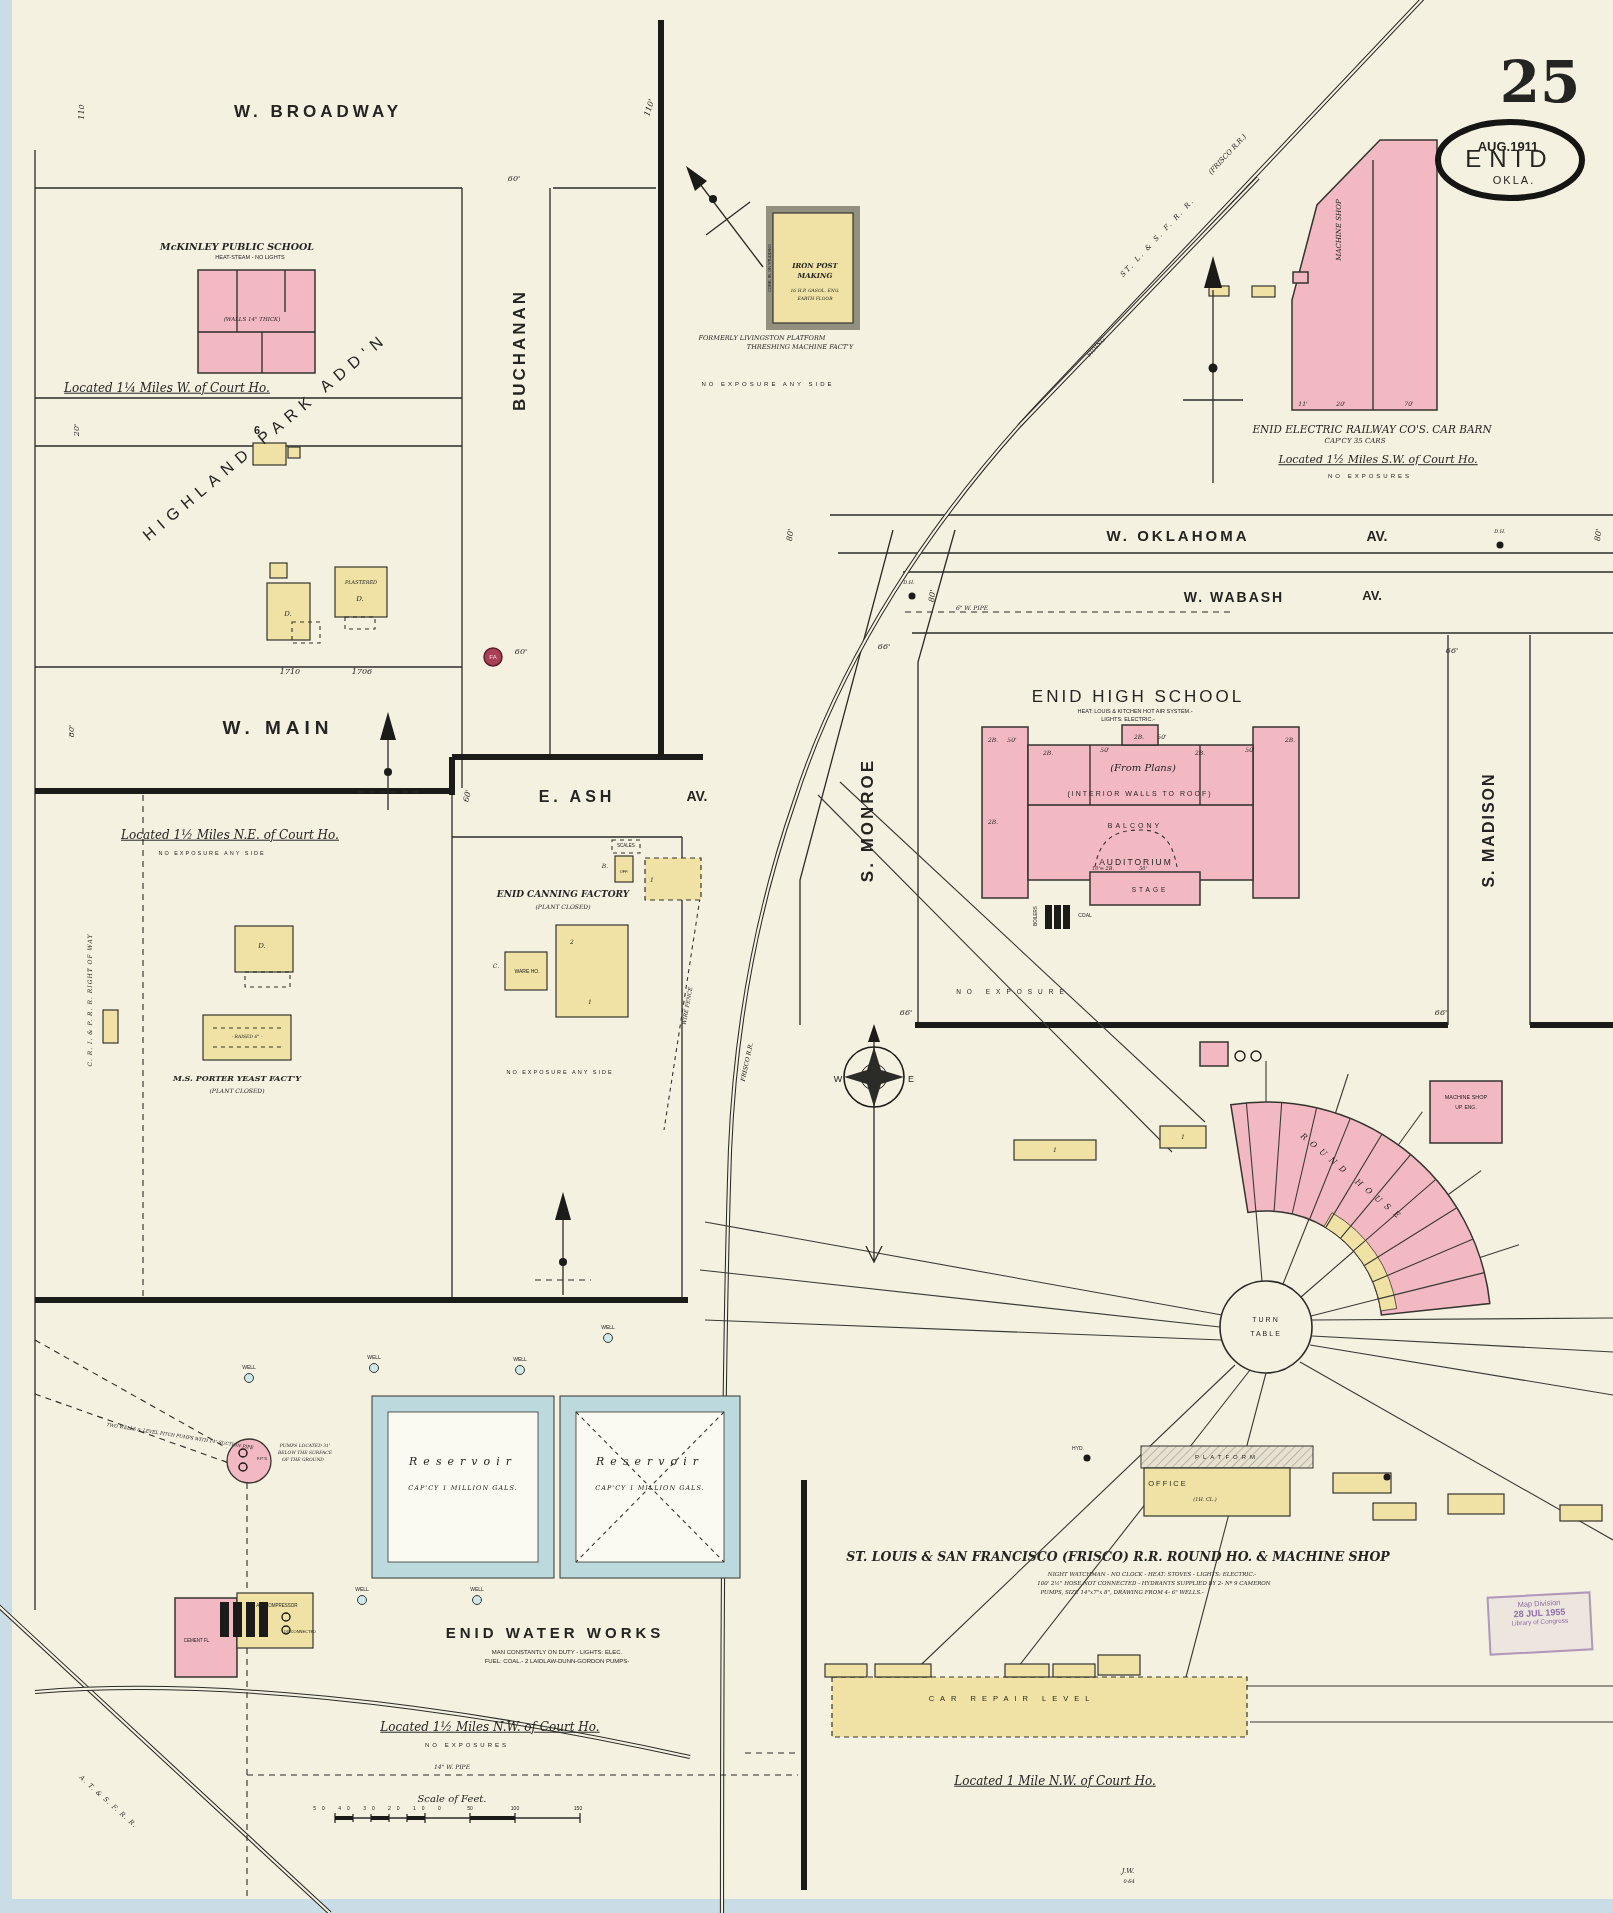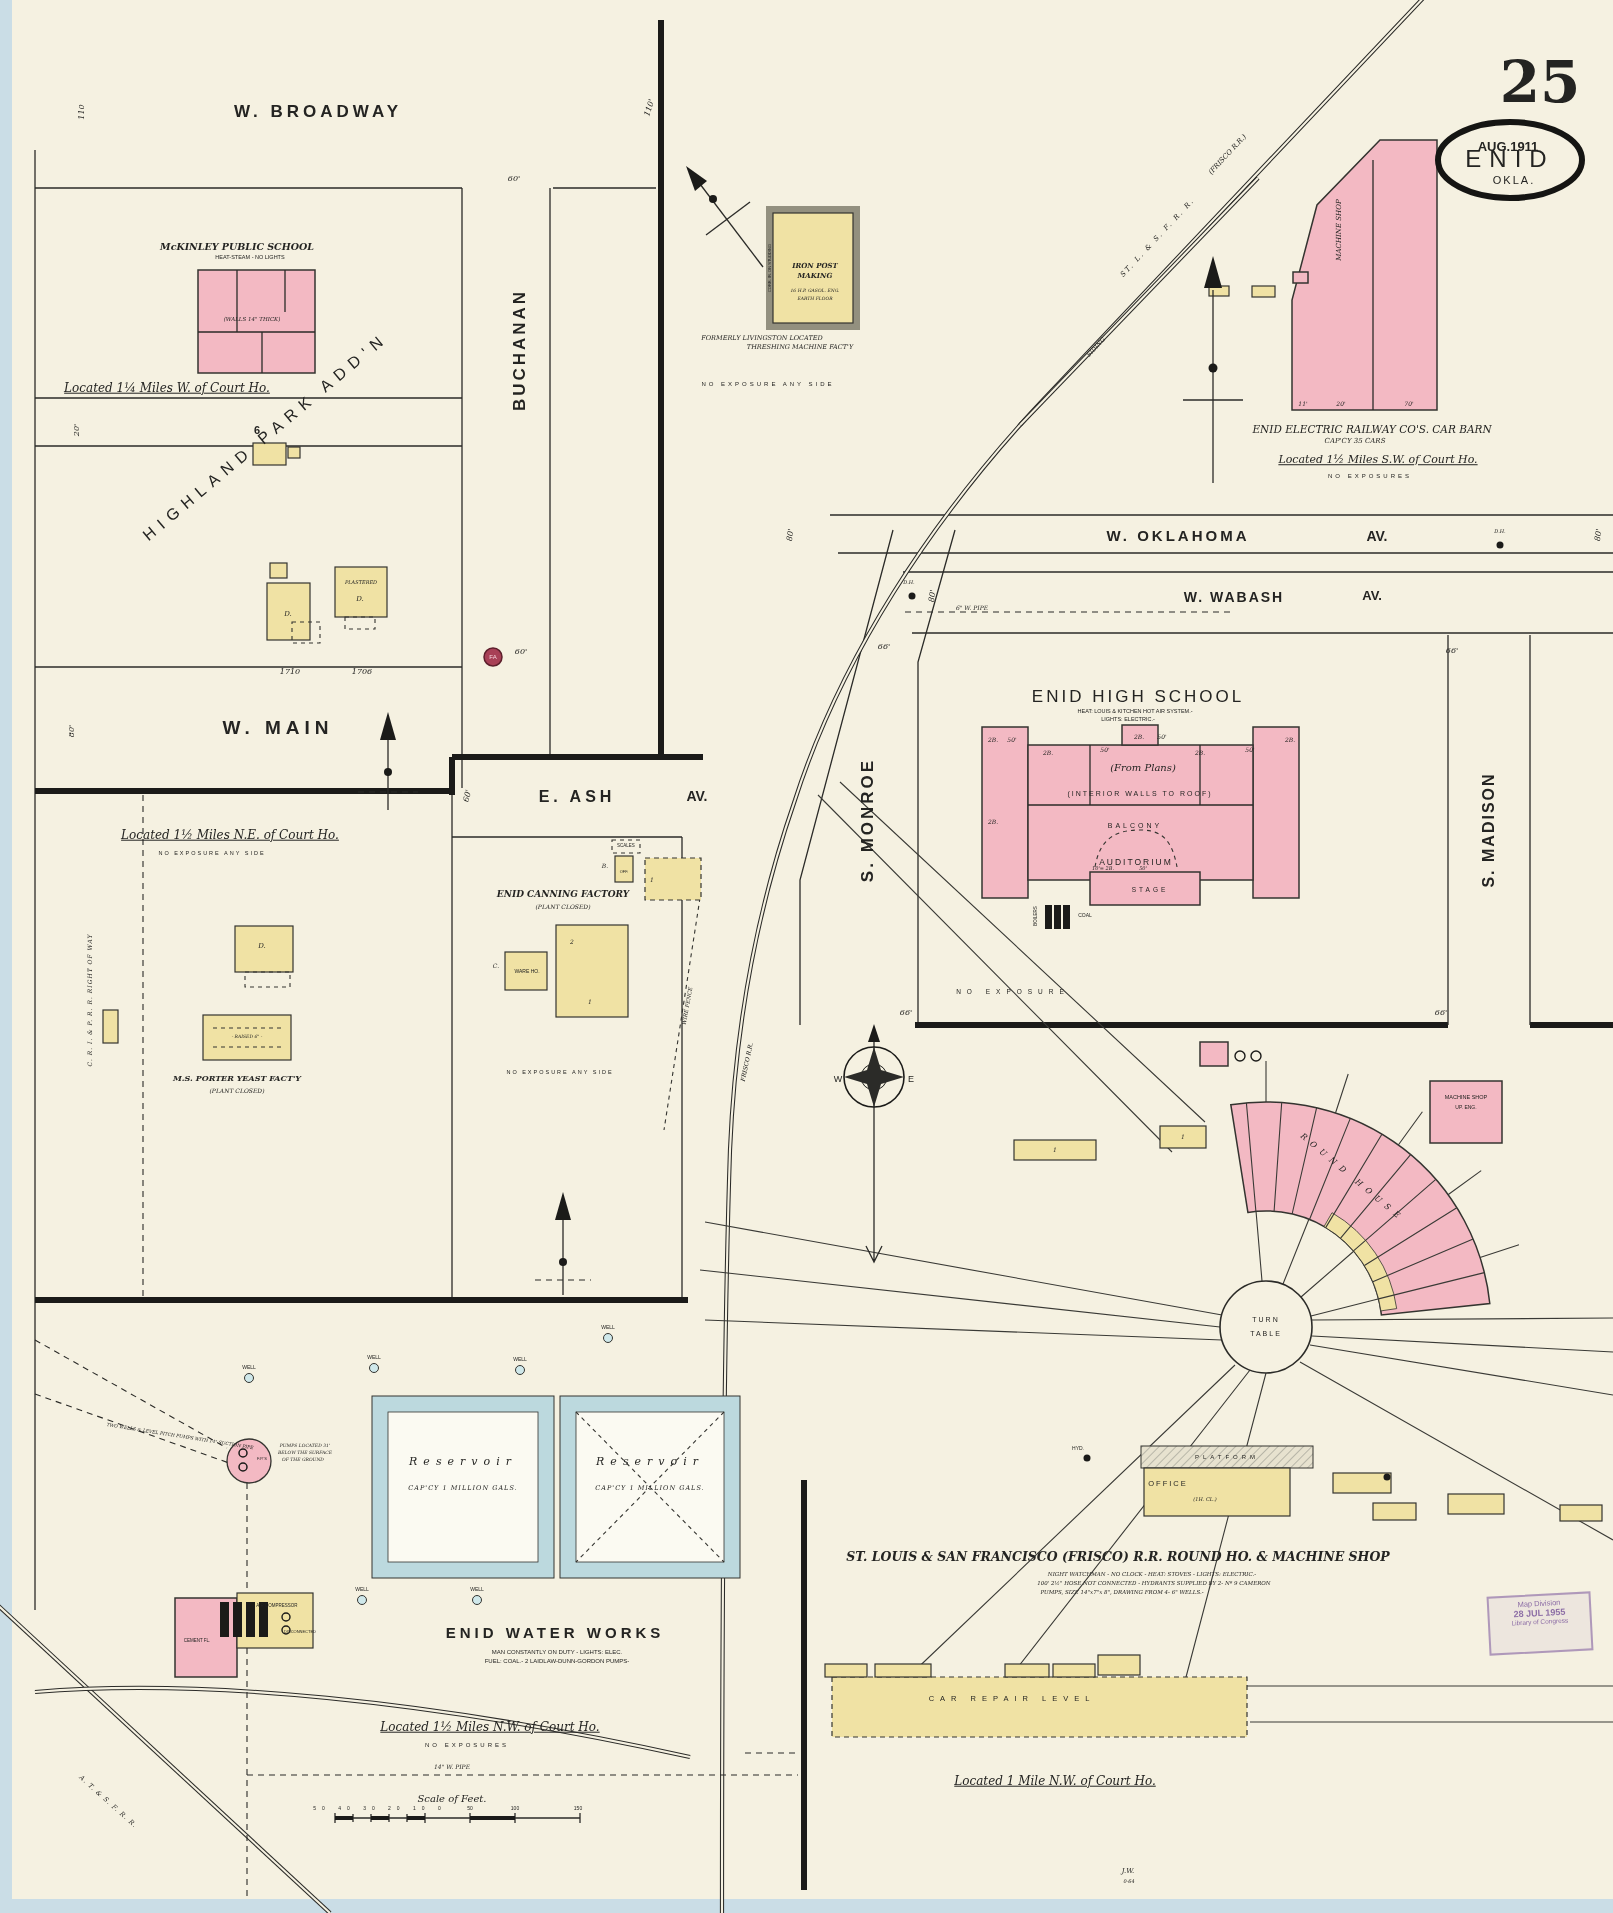--- a/index.html
+++ b/index.html
@@ -256,21 +256,21 @@
   <div class="lbl it" style="left:361px;top:583px;font-size:5px;">PLASTERED</div>
   <div class="lbl it" style="left:288px;top:615px;font-size:7px;">D.</div>
   <div class="lbl it" style="left:360px;top:600px;font-size:7px;">D.</div>
   <div class="lbl" style="left:493px;top:657px;font-size:6px;color:#f7d7de;">FA</div>
 
   <div class="lbl it" style="left:815px;top:266px;font-size:7px;font-weight:bold;">IRON POST</div>
   <div class="lbl it" style="left:815px;top:276px;font-size:7px;font-weight:bold;">MAKING</div>
   <div class="lbl it" style="left:815px;top:291px;font-size:4.5px;">16 H.P. GASOL. ENG.</div>
   <div class="lbl it" style="left:815px;top:299px;font-size:4.5px;">EARTH FLOOR</div>
   <div class="lbl" style="left:770px;top:268px;font-size:4px;transform:translate(-50%,-50%) rotate(-90deg);">CORR. IR. ON STUDDING</div>
-  <div class="lbl it" style="left:762px;top:338px;font-size:6.5px;">FORMERLY LIVINGSTON LOCATED</div>
+  <div class="lbl it" style="left:762px;top:338px;font-size:6.5px;">FORMERLY LIVINGSTON PLATFORM</div>
   <div class="lbl it" style="left:800px;top:347px;font-size:6.5px;">THRESHING MACHINE FACT'Y</div>
   <div class="lbl" style="left:768px;top:384px;font-size:6px;letter-spacing:3px;">NO EXPOSURE ANY SIDE</div>
 
   <div class="lbl it" style="left:1340px;top:230px;font-size:7px;transform:translate(-50%,-50%) rotate(-90deg);">MACHINE SHOP</div>
   <div class="lbl it" style="left:1372px;top:430px;font-size:10.5px;font-weight:normal;">ENID ELECTRIC RAILWAY CO'S. CAR BARN</div>
   <div class="lbl it" style="left:1355px;top:442px;font-size:7px;">CAP'CY  35 CARS</div>
   <div class="lbl it ul" style="left:1378px;top:460px;font-size:11px;">Located 1½ Miles S.W. of Court Ho.</div>
   <div class="lbl" style="left:1370px;top:476px;font-size:6px;letter-spacing:3px;">NO EXPOSURES</div>
   <div class="lbl it" style="left:1303px;top:404px;font-size:6px;">11'</div>
   <div class="lbl it" style="left:1341px;top:404px;font-size:6px;">20'</div>

